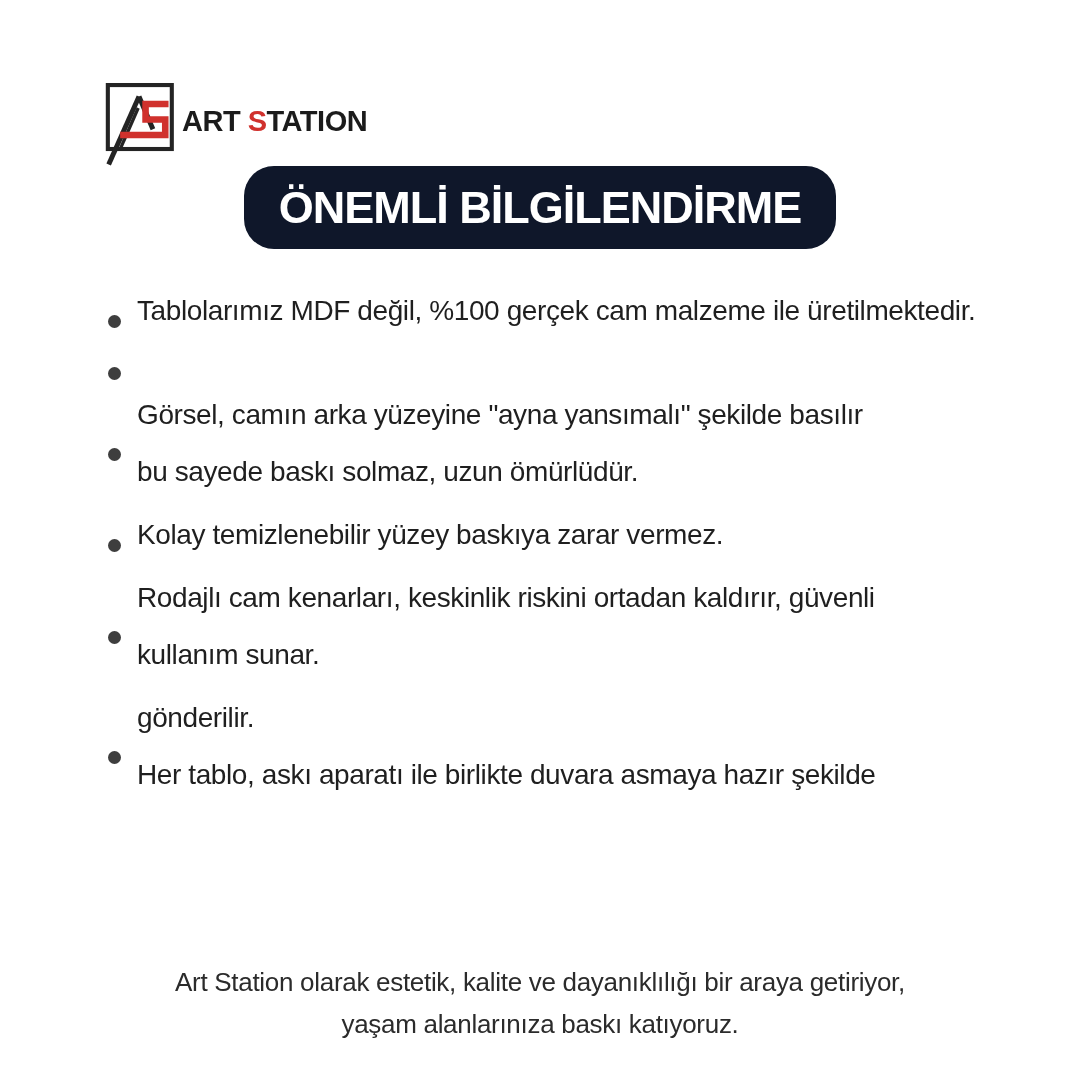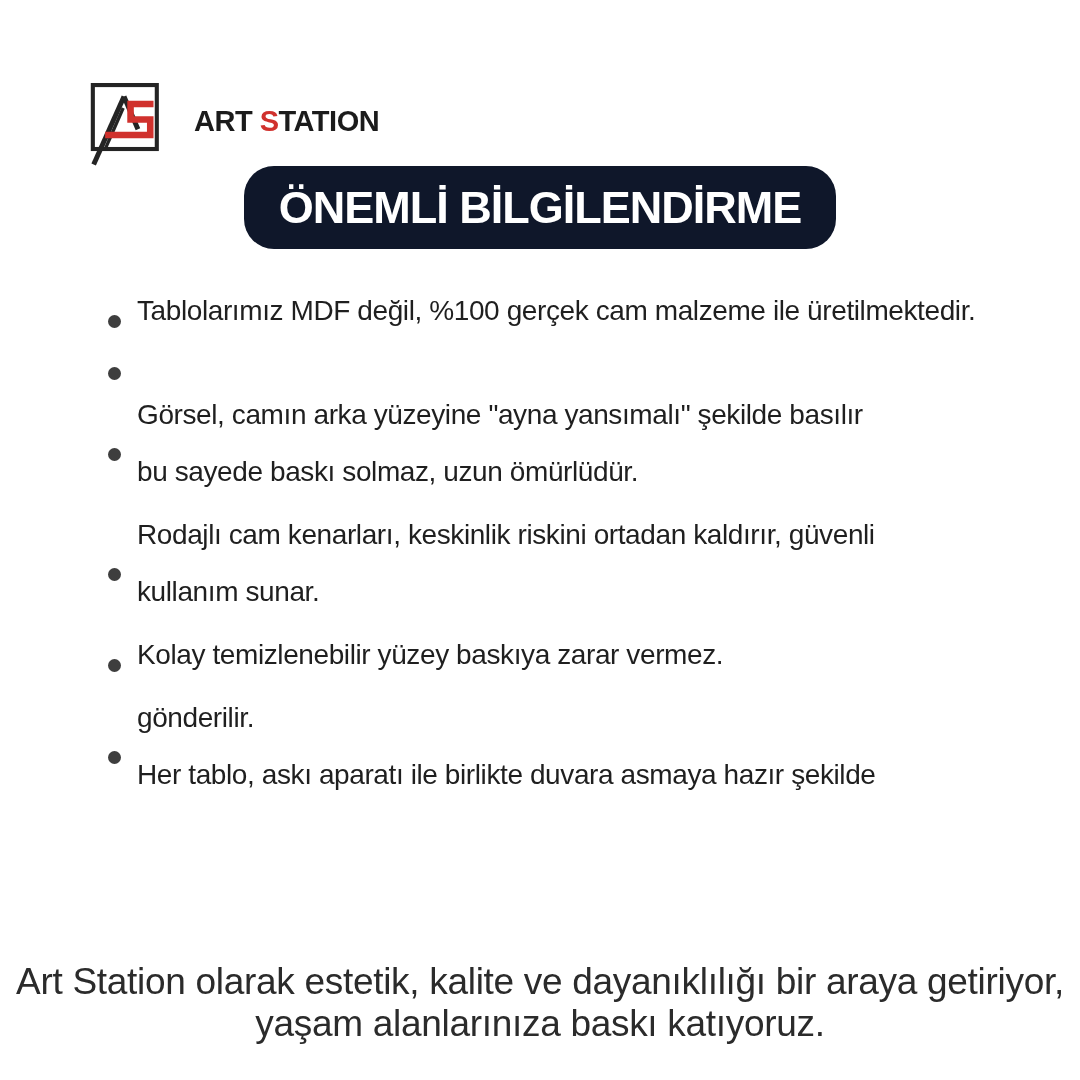--- a/index.html
+++ b/index.html
@@ -13,25 +13,25 @@
     height: 1080px;
     background: #ffffff;
     overflow: hidden;
     font-family: "Liberation Sans", sans-serif;
     color: #1f1f1f;
   }
 
   
   .logo-row {
     position: absolute;
-    left: 83px;
+    left: 98px;
     top: 80px;
     display: flex;
     align-items: center;
-    gap: 29px;
+    gap: 2px;
   }
   .monogram {
     width: 82px;
     height: 88px;
     flex: none;
   }
   .brand {
     font-size: 29px;
     font-weight: 700;
     letter-spacing: -0.5px;
@@ -95,21 +95,21 @@
     white-space: nowrap;
   }
 
   
   .footer {
     position: absolute;
     top: 961px;
     left: 0;
     width: 100%;
     text-align: center;
-    font-size: 37px;
+    font-size: 26px;
     font-weight: 300;
     line-height: 42px;
     letter-spacing: -0.3px;
     color: #2b2b2b;
   }
   .footer-line {
     display: block;
     white-space: nowrap;
   }
 </style>
@@ -150,29 +150,29 @@
       <span class="bullet-dot"></span>
       <div class="bullet-lines">
         <span class="bullet-line">Görsel, camın arka yüzeyine "ayna yansımalı" şekilde basılır</span>
         <span class="bullet-line">bu sayede baskı solmaz, uzun ömürlüdür.</span>
       </div>
     </div>
 
     <div class="bullet-item">
       <span class="bullet-dot"></span>
       <div class="bullet-lines">
-        <span class="bullet-line">Rodajlı cam kenarları, keskinlik riskini ortadan kaldırır, güvenli</span>
-        <span class="bullet-line">kullanım sunar.</span>
+        <span class="bullet-line">Kolay temizlenebilir yüzey baskıya zarar vermez.</span>
       </div>
     </div>
 
     <div class="bullet-item">
       <span class="bullet-dot"></span>
       <div class="bullet-lines">
-        <span class="bullet-line">Kolay temizlenebilir yüzey baskıya zarar vermez.</span>
+        <span class="bullet-line">Rodajlı cam kenarları, keskinlik riskini ortadan kaldırır, güvenli</span>
+        <span class="bullet-line">kullanım sunar.</span>
       </div>
     </div>
 
     <div class="bullet-item">
       <span class="bullet-dot"></span>
       <div class="bullet-lines">
         <span class="bullet-line">gönderilir.</span>
         <span class="bullet-line">Her tablo, askı aparatı ile birlikte duvara asmaya hazır şekilde</span>
       </div>
     </div>

